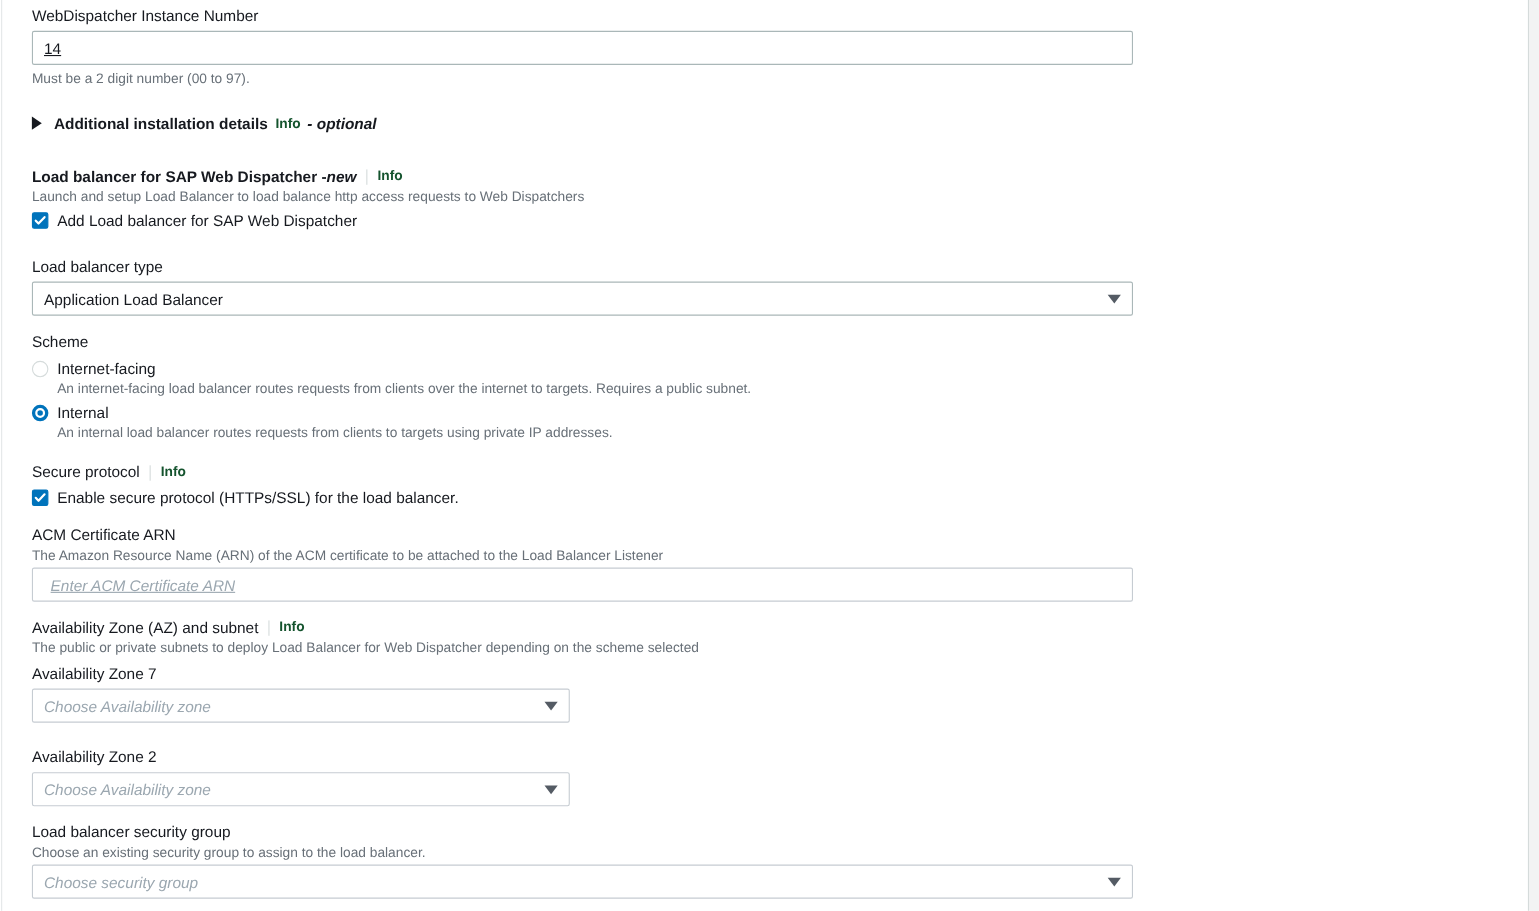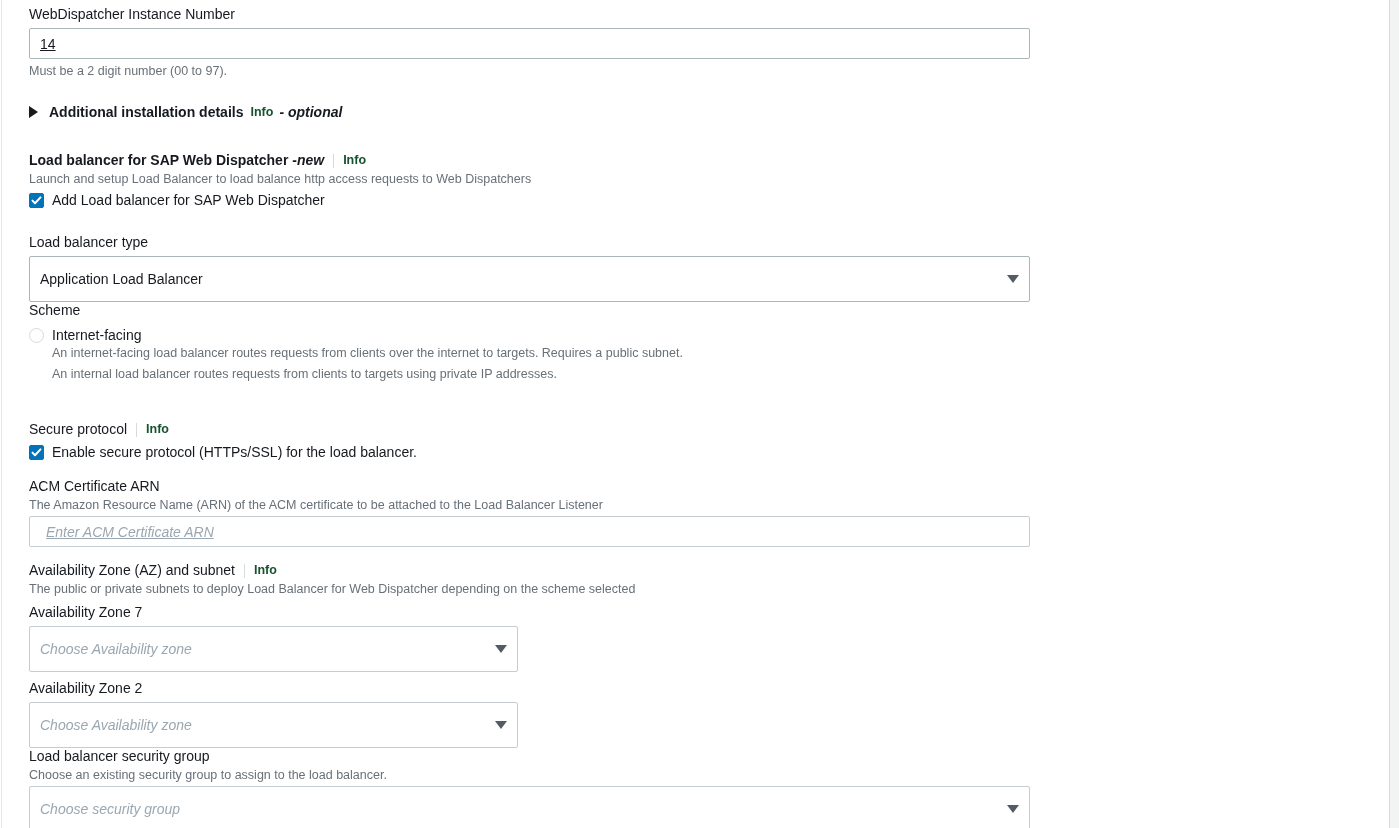--- a/index.html
+++ b/index.html
@@ -96,21 +96,21 @@
     text-decoration: underline;
   }
   .text-input.placeholder {
     color: #9ba7b0;
     font-style: italic;
     padding-left: 16px;
   }
   .text-input.light-border { border-color: #c6ccd2; }
 
   .select-box {
-    height: 46px;
+    height: 31px;
     border: 1px solid #aab7b8;
     border-radius: 2px;
     background: #ffffff;
     display: flex;
     align-items: center;
     justify-content: space-between;
     padding: 0 10px;
     font-size: 14px;
     color: #16191f;
     cursor: pointer;
@@ -284,20 +284,24 @@
   <div class="field-label">Scheme</div>
 </div>
 <div class="abs" style="top:326px;">
   <div class="radio-row">
     <span class="radio"></span>
     <span class="radio-label">Internet-facing</span>
   </div>
   <div class="radio-desc">An internet-facing load balancer routes requests from clients over the internet to targets. Requires a public subnet.</div>
 </div>
 <div class="abs" style="top:366px;">
+  <div class="radio-row">
+    <span class="radio selected"></span>
+    <span class="radio-label">Internal</span>
+  </div>
   <div class="radio-desc">An internal load balancer routes requests from clients to targets using private IP addresses.</div>
 </div>
 
 <div class="abs" style="top:420px;">
   <div style="display:flex;align-items:center;">
     <span class="field-label">Secure protocol</span>
     <span class="info-sep"></span>
     <a class="info-link">Info</a>
   </div>
 </div>

